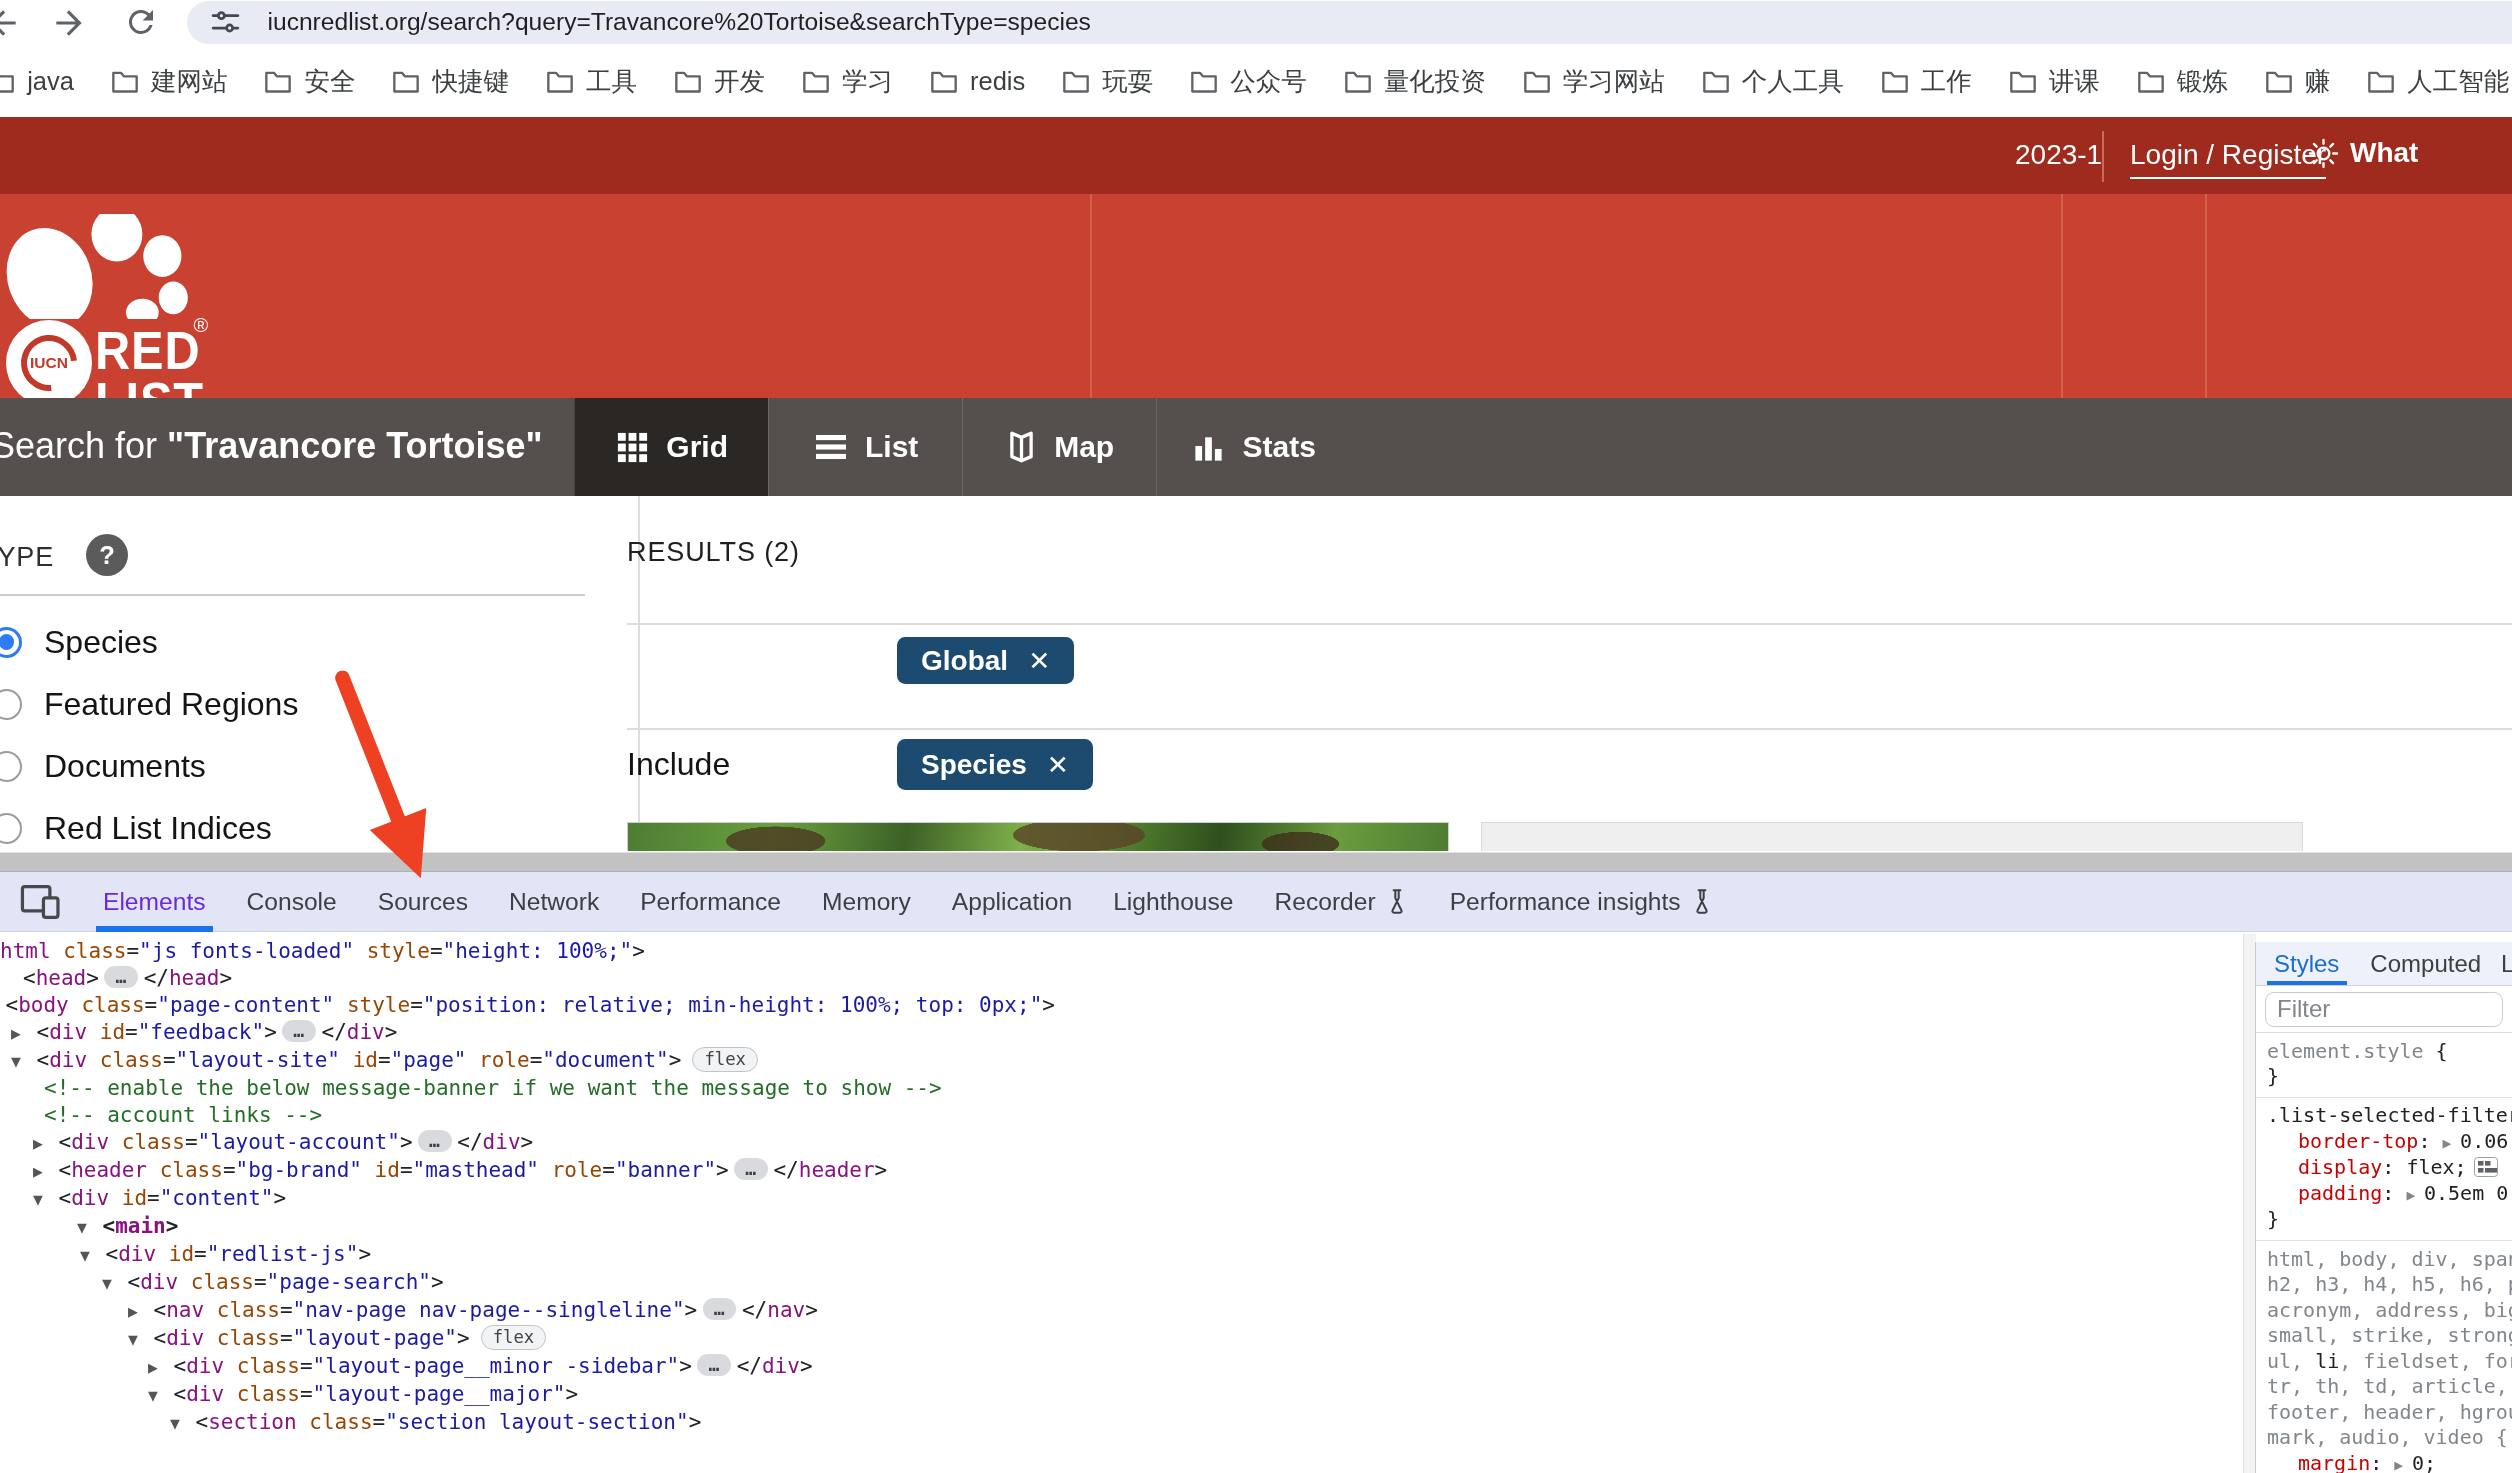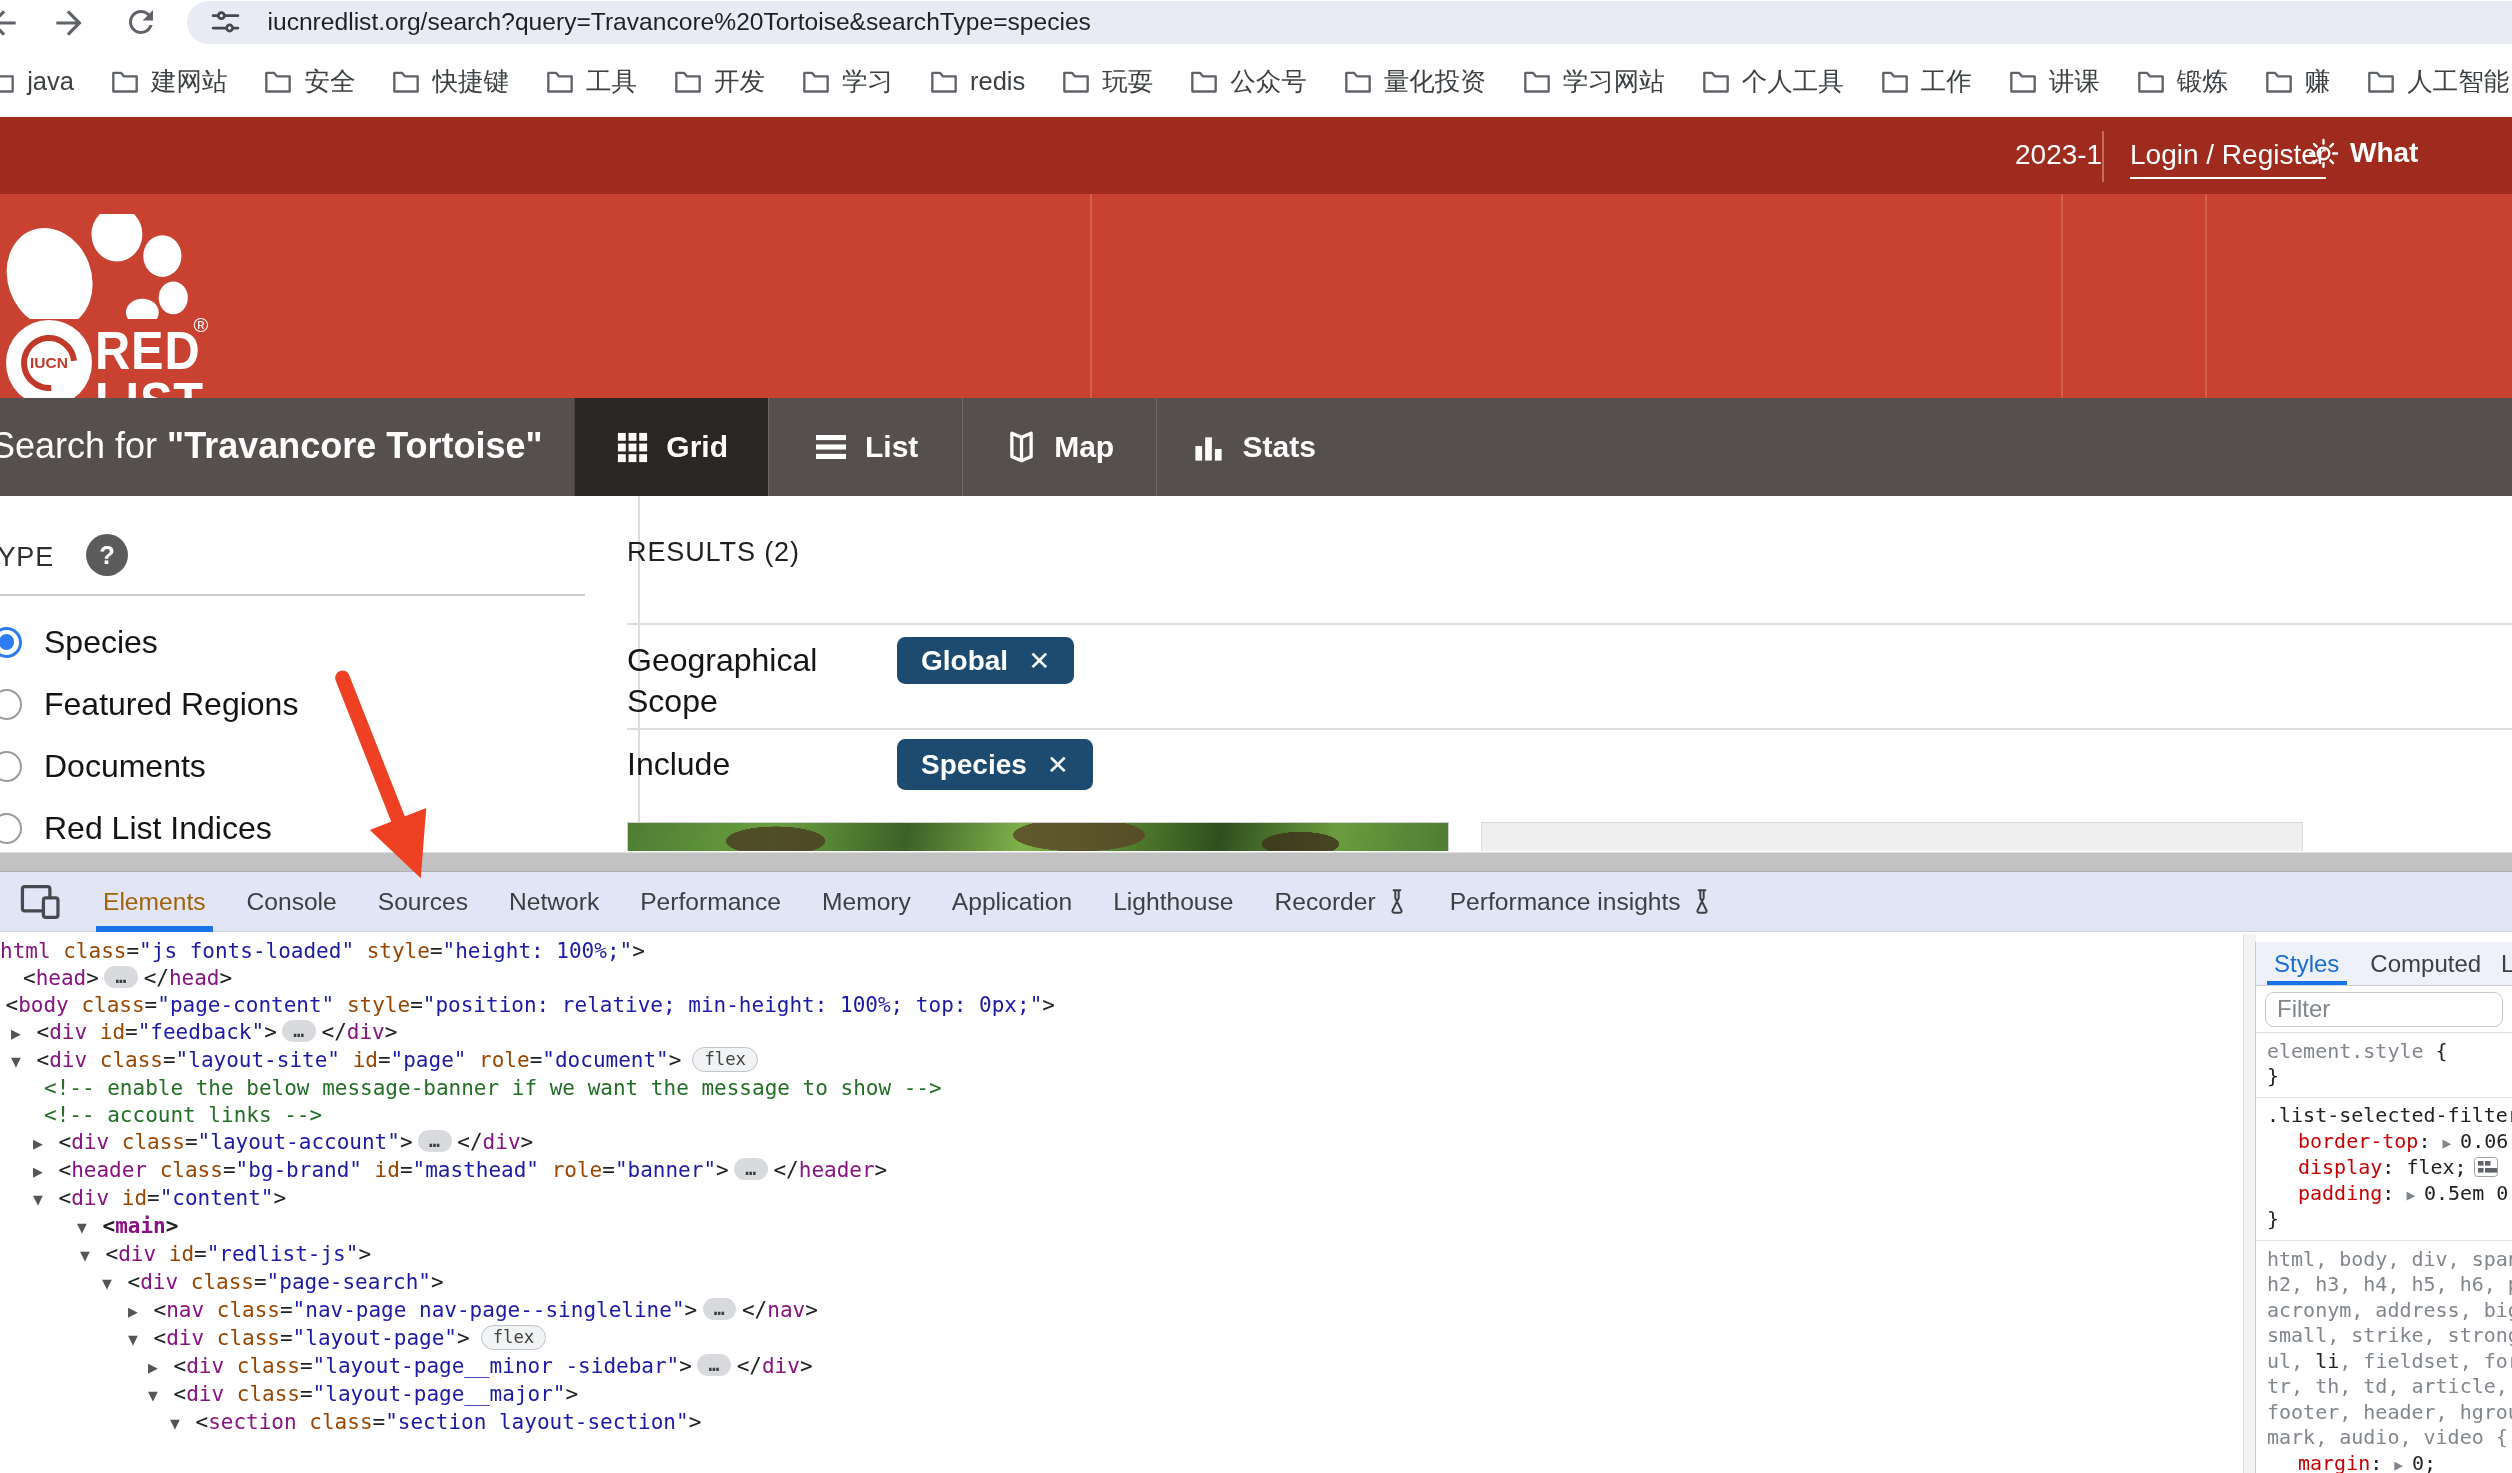--- a/index.html
+++ b/index.html
@@ -72,21 +72,21 @@
                radial-gradient(ellipse 109px 27px at 55% 40%, #5a4427 0 60%, transparent 61%),
                radial-gradient(ellipse 64px 20px at 82% 70%, #3e301c 0 60%, transparent 61%); opacity:.8; }
   #card-right { position:absolute; left:1481px; top:326px; width:822px; height:31px; background:#efefef; border:1.8px solid #d9d9d9; border-bottom:none; }
 
   #graybar { position:absolute; left:0; top:852px; width:2512px; height:20px; background:#c2c2c2; border-top:1.8px solid #e0e0e0; border-bottom:1.8px solid #b0b0b0; }
 
   
   #devtools { position:absolute; left:0; top:872px; width:2512px; height:602px; background:#fff; }
   #dt-toolbar { position:absolute; left:0; top:0; width:2512px; height:60px; background:#e1e5f5; border-bottom:1.8px solid #cfd3df; display:flex; align-items:center; gap:41px; padding-left:20px; }
   .dt-tab { position:relative; height:60px; display:flex; align-items:center; gap:9px; font-size:24.6px; color:#3d4043; cursor:pointer; white-space:nowrap; }
-  .dt-tab.active { color:#a16207;align-items:center; }
+  .dt-tab.active { color:#6d28d9;align-items:center; }
   .dt-tab.active::after { content:''; position:absolute; left:-7.3px; right:-7.3px; bottom:0; height:5.5px; background:#1a73e8; }
   #elements-panel { position:absolute; left:0; top:62px; width:2243px; height:540px; overflow:hidden; padding-top:3.6px; background:#fff; }
   .cl { font-family:"DejaVu Sans Mono", monospace; font-size:21px; line-height:27px; white-space:pre; color:#202124; }
   .tA { color:#555; display:inline-block; width:25.5px; font-size:16.4px; }
   .tT { color:#881280; } .tN { color:#994500; } .tV { color:#1a1aa6; }
   .tC { color:#236e25; } .tD { color:#5f6368; } .tP { color:#202124; }
   .badge-e { display:inline-block; background:#d8dade; color:#3c4043; border-radius:11px; padding:0 11px; margin:0 5.5px; font-weight:700; font-size:18px; line-height:22px; vertical-align:1.8px; letter-spacing:0.9px; }
   .badge-f { display:inline-block; background:#f1f3f4; color:#444; border:1.8px solid #c0c4c9; border-radius:12.8px; padding:0 11px; margin-left:11px; font-size:17.3px; line-height:23px; vertical-align:1.8px; }
   #panel-gutter { position:absolute; left:2243px; top:62px; width:12.8px; height:540px; background:#f3f3f3; border-left:0.9px solid #e0e0e0; }
   #styles-panel { position:absolute; left:2255px; top:70px; width:257px; height:540px; border-left:1.8px solid #c6c9ce; background:#fff; overflow:hidden; }
@@ -418,21 +418,20 @@
       </div>
       <div class="radio-row">
         <span class="radio-dot"></span>
         <span class="radio-label">Red List Indices</span>
       </div>
     </div>
   <div id="side-vdiv"></div>
 
   <div id="results-count">RESULTS (2)</div>
   <div class="h-div" style="top:127px"></div>
-  <div class="flt-label" style="top:144px">Geographical Scope</div>
   <div class="chip" style="top:141px">
       <span>Global</span>
       <span class="x">✕</span>
     </div>
   <div class="h-div" style="top:232px"></div>
   <div class="flt-label" style="top:248px">Include</div>
   <div class="chip" style="top:243px;height:51px">
       <span>Species</span>
       <span class="x">✕</span>
     </div>

